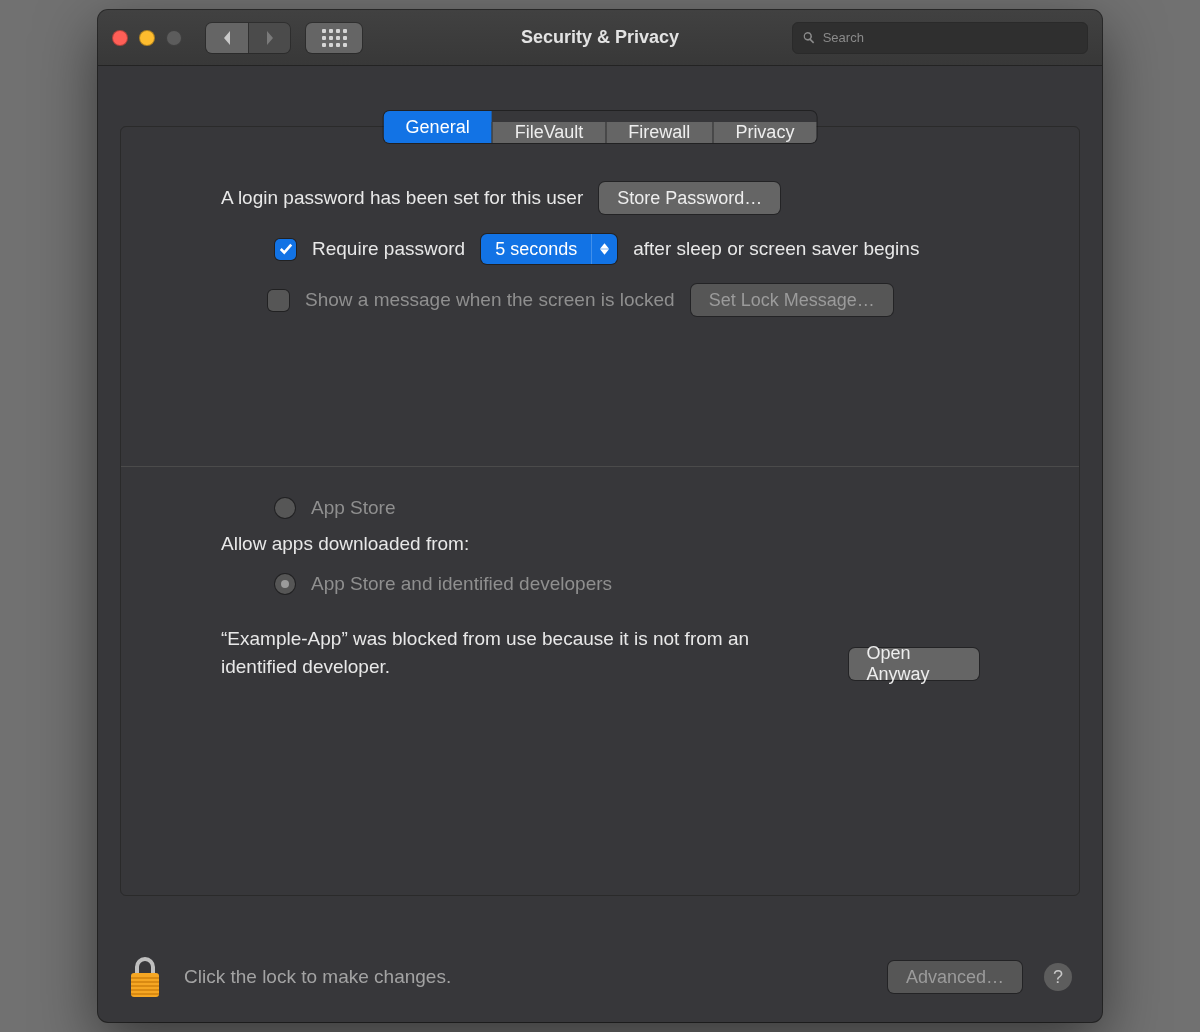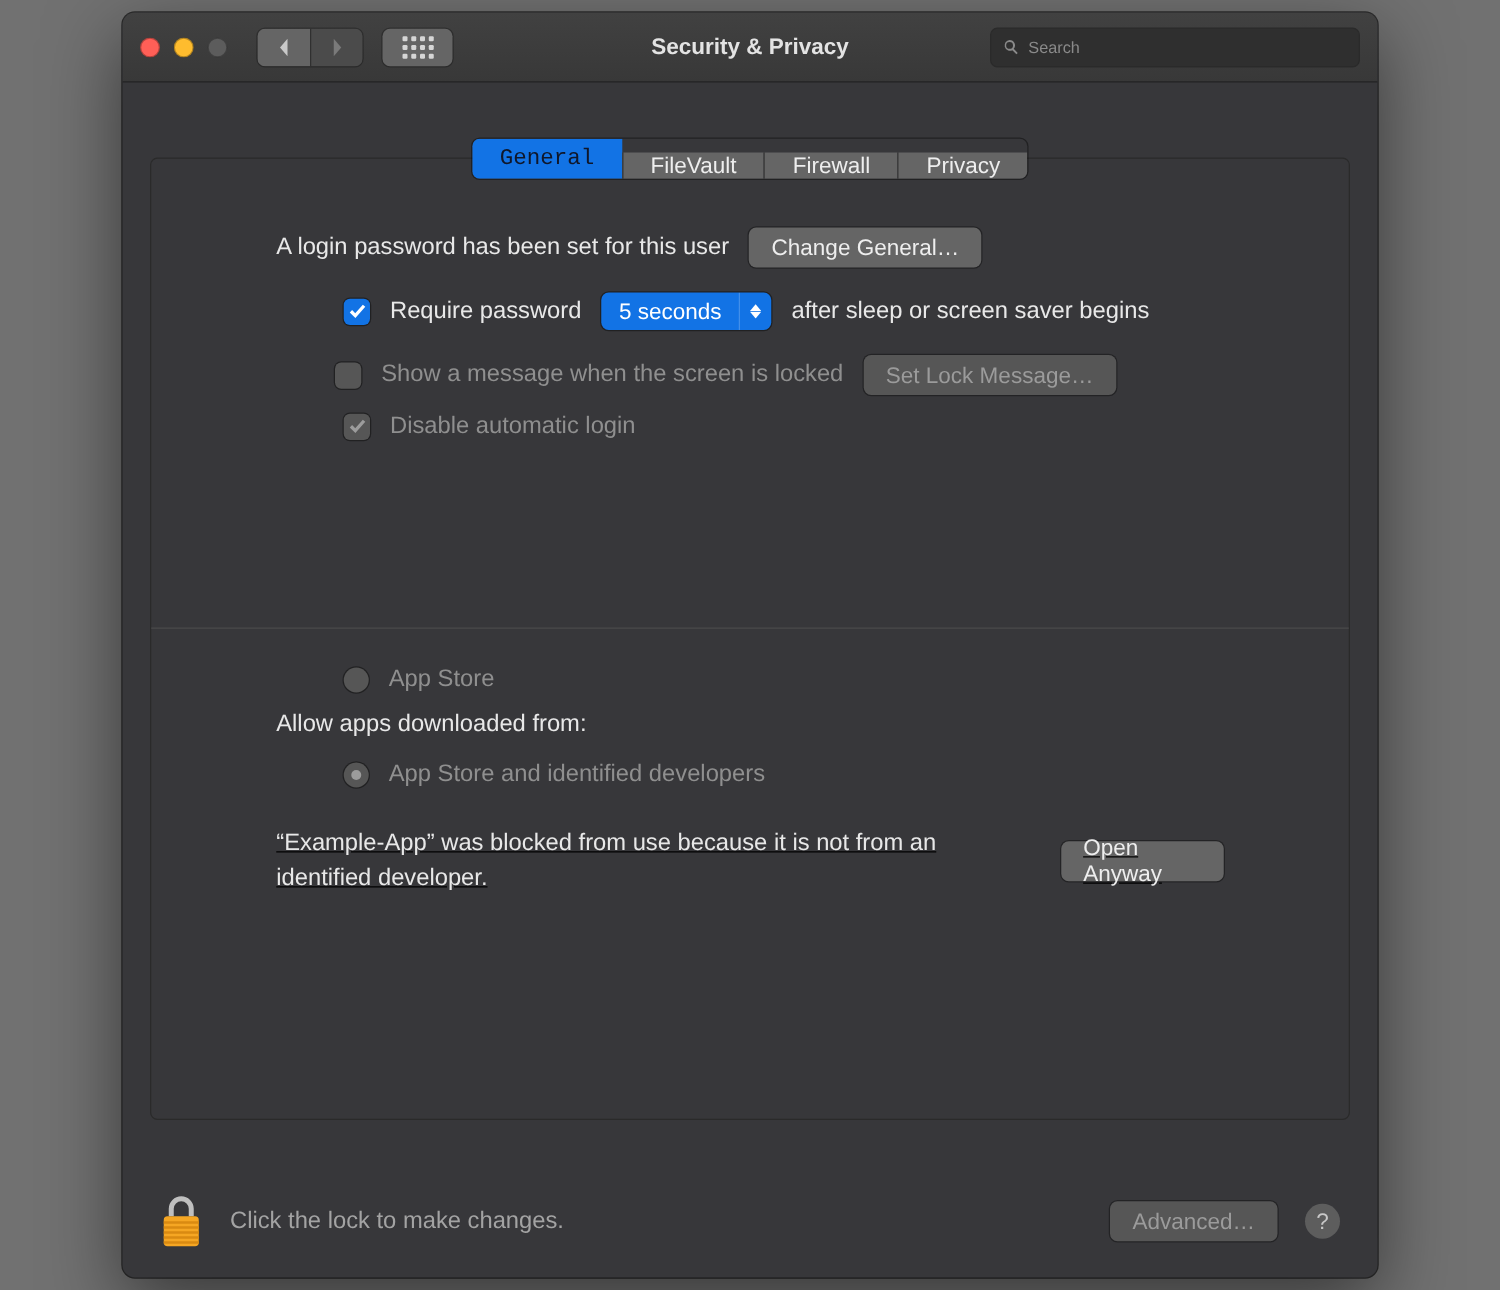--- a/index.html
+++ b/index.html
@@ -73,21 +73,21 @@
     border:1px solid #2a2a2a;border-radius:6px;background:#37373a;
     height:770px;position:relative;padding:55px 100px 20px 100px;
   }
   .tabs{
     position:absolute;top:-16px;left:50%;transform:translateX(-50%);
     display:flex;border-radius:6px;overflow:hidden;box-shadow:0 0 0 1px rgba(0,0,0,0.4);
     height:32px;
   }
   .tab{padding:0 22px;display:flex;align-items:center;background:#656565;color:#eee;font-size:18px;}
   .tab+.tab{border-left:1px solid rgba(0,0,0,0.45);margin-top:11px;}
-  .tab.active{background:#1273e5;color:#0f172a;font-family:Liberation Mono, monospace;}
+  .tab.active{background:#1273e5;color:#ffffff;}
 
   .row{display:flex;align-items:center;gap:16px;color:#e8e8e8;font-size:19px;margin-bottom:20px;flex-wrap:wrap;}
   .indent{margin-left:54px;}
   .btn{
     background:#656565;color:#eee;border-radius:6px;height:32px;padding:0 18px;font-size:18px;display:inline-flex;align-items:center;
     box-shadow:0 0 0 1px rgba(0,0,0,0.35);
   }
   .btn.dis{background:#565656;color:#9b9b9b;}
   .checkbox{
     width:21px;height:21px;border-radius:5px;display:inline-flex;align-items:center;justify-content:center;flex-shrink:0;
@@ -102,21 +102,21 @@
     background:#1273e5;color:#fff;border-radius:6px;height:30px;display:inline-flex;align-items:center;font-size:18px;
     box-shadow:0 0 0 1px rgba(0,0,0,0.4);overflow:hidden;
   }
   .select .selval{padding:0 14px;}
   .select .selarrow{width:26px;height:100%;display:flex;flex-direction:column;align-items:center;justify-content:center;border-left:1px solid rgba(255,255,255,0.2);}
   .select .selarrow svg{width:9px;height:6px;fill:#fff;}
   .dim{color:#8f8f8f;}
   .hr{border:none;border-top:1px solid #4b4b4b;margin:150px -100px 30px -100px;}
   .radio{width:20px;height:20px;border-radius:50%;background:#565656;box-shadow:0 0 0 1px rgba(0,0,0,0.4);display:inline-flex;align-items:center;justify-content:center;flex-shrink:0;}
   .radio.sel::after{content:"";width:8px;height:8px;border-radius:50%;background:#9c9c9c;}
-  .msg-row{display:flex;align-items:center;gap:30px;text-decoration:underline;}
+  .msg-row{display:flex;align-items:flex-end;gap:30px;}
   .msg{color:#e8e8e8;font-size:19px;line-height:1.45;max-width:660px;}
 
   
   .footer{
     height:90px;display:flex;align-items:center;padding:0 30px;gap:22px;
   }
   .lock{width:34px;height:44px;}
   .foottext{color:#a3a3a3;font-size:19px;}
   .footer .spacer{flex:1;}
   .help{width:28px;height:28px;border-radius:50%;background:#5d5d5d;color:#c8c8c8;display:flex;align-items:center;justify-content:center;font-size:18px;}
@@ -174,21 +174,21 @@
 
       <div class="tabs">
         <div class="tab active">General</div>
         <div class="tab">FileVault</div>
         <div class="tab">Firewall</div>
         <div class="tab">Privacy</div>
       </div>
 
       <div class="row">
         <span>A login password has been set for this user</span>
-        <span class="btn">Change General…</span>
+        <span class="btn">Store Password…</span>
       </div>
 
       <div class="row indent">
         <span class="checkbox blue">
           <svg viewBox="0 0 16 16">
               <path d="M2 8l4 4 8-9"></path>
             </svg>
         </span>
         <span>Require password</span>
         <span class="select">
@@ -204,28 +204,20 @@
         </span>
         <span>after sleep or screen saver begins</span>
       </div>
 
       <div class="row indent" style="margin-bottom:14px;margin-left:47px;">
         <span class="checkbox gray"></span>
         <span class="dim">Show a message when the screen is locked</span>
         <span class="btn dis">Set Lock Message…</span>
       </div>
 
-      <div class="row indent">
-        <span class="checkbox graychk">
-          <svg viewBox="0 0 16 16">
-              <path d="M2 8l4 4 8-9"></path>
-            </svg>
-        </span>
-        <span class="dim">Disable automatic login</span>
-      </div>
 
       <hr class="hr">
 
       <div class="row indent" style="margin-bottom:14px;">
         <span class="radio"></span>
         <span class="dim">App Store</span>
       </div>
       <div class="row" style="margin-bottom:18px;">
         <span>Allow apps downloaded from:</span>
       </div>

